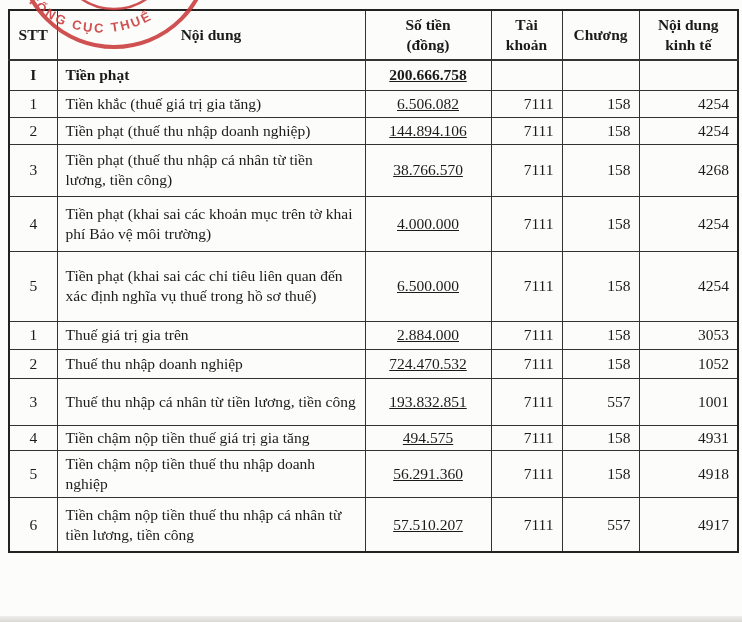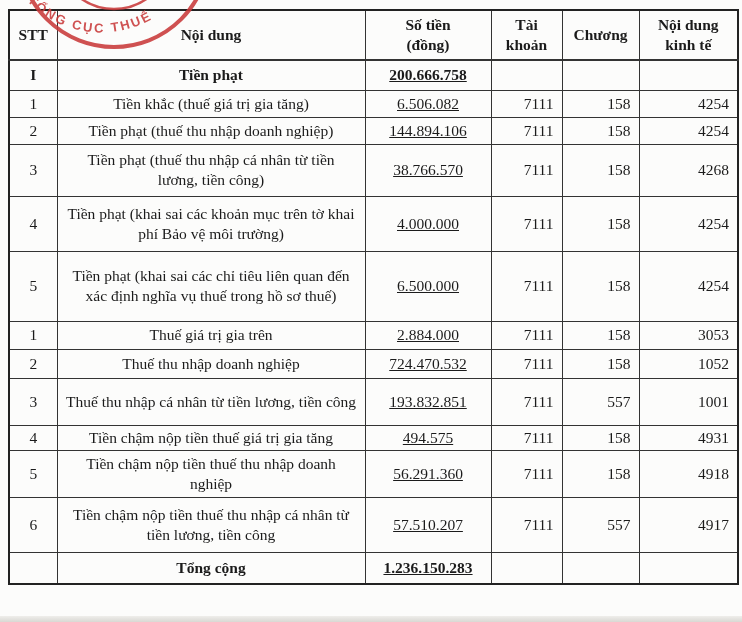--- a/index.html
+++ b/index.html
@@ -28,21 +28,21 @@
     overflow:hidden;
   }
   table.doc thead th{
     font-weight:bold;text-align:center;
     white-space:pre-line;
     padding:4px 4px;
     border-bottom-width:2px;
   }
   table.doc{border:2.5px solid #222;}
   td.c-stt{text-align:center;}
-  td.c-noi-dung{text-align:center;margin-top:18px;}
+  td.c-noi-dung{text-align:left;margin-top:18px;}
   td.c-so-tien{text-align:center;padding-right:10px;text-decoration:underline;}
   td.c-tai-khoan,td.c-chuong,td.c-kinh-te{text-align:right;}
   tr.row-section td,tr.row-total td{font-weight:bold;}
   .stamp{
     position:absolute;left:12px;top:0;width:205px;height:56px;
     pointer-events:none;opacity:.88;
   }
 </style>
 </head>
 <body>
@@ -159,28 +159,20 @@
         <td class="c-kinh-te">4918</td>
       </tr>
       <tr class="row-item" style="height: 55px;">
         <td class="c-stt">6</td>
         <td class="c-noi-dung">Tiền chậm nộp tiền thuế thu nhập cá nhân từ tiền lương, tiền công</td>
         <td class="c-so-tien">57.510.207</td>
         <td class="c-tai-khoan">7111</td>
         <td class="c-chuong">557</td>
         <td class="c-kinh-te">4917</td>
       </tr>
-      <tr class="row-total" style="height: 32px;">
-        <td class="c-stt"></td>
-        <td class="c-noi-dung">Tổng cộng</td>
-        <td class="c-so-tien">1.236.150.283</td>
-        <td class="c-tai-khoan"></td>
-        <td class="c-chuong"></td>
-        <td class="c-kinh-te"></td>
-      </tr>
     </tbody>
 </table>
 
 <svg class="stamp" viewBox="0 0 205 56" aria-hidden="true">
   <g fill="none" stroke="#c93a3a">
     <circle cx="102" cy="-48" r="95" stroke-width="4"></circle>
     <circle cx="102" cy="-48" r="57" stroke-width="2.5"></circle>
   </g>
   <path id="stamp-text-arc" d="M 14 0 A 103 103 0 0 0 158 6" fill="none" stroke="none"></path>
   <text font-family="Liberation Sans, sans-serif" font-size="13" font-weight="bold" letter-spacing="2.2" fill="#c93a3a">

